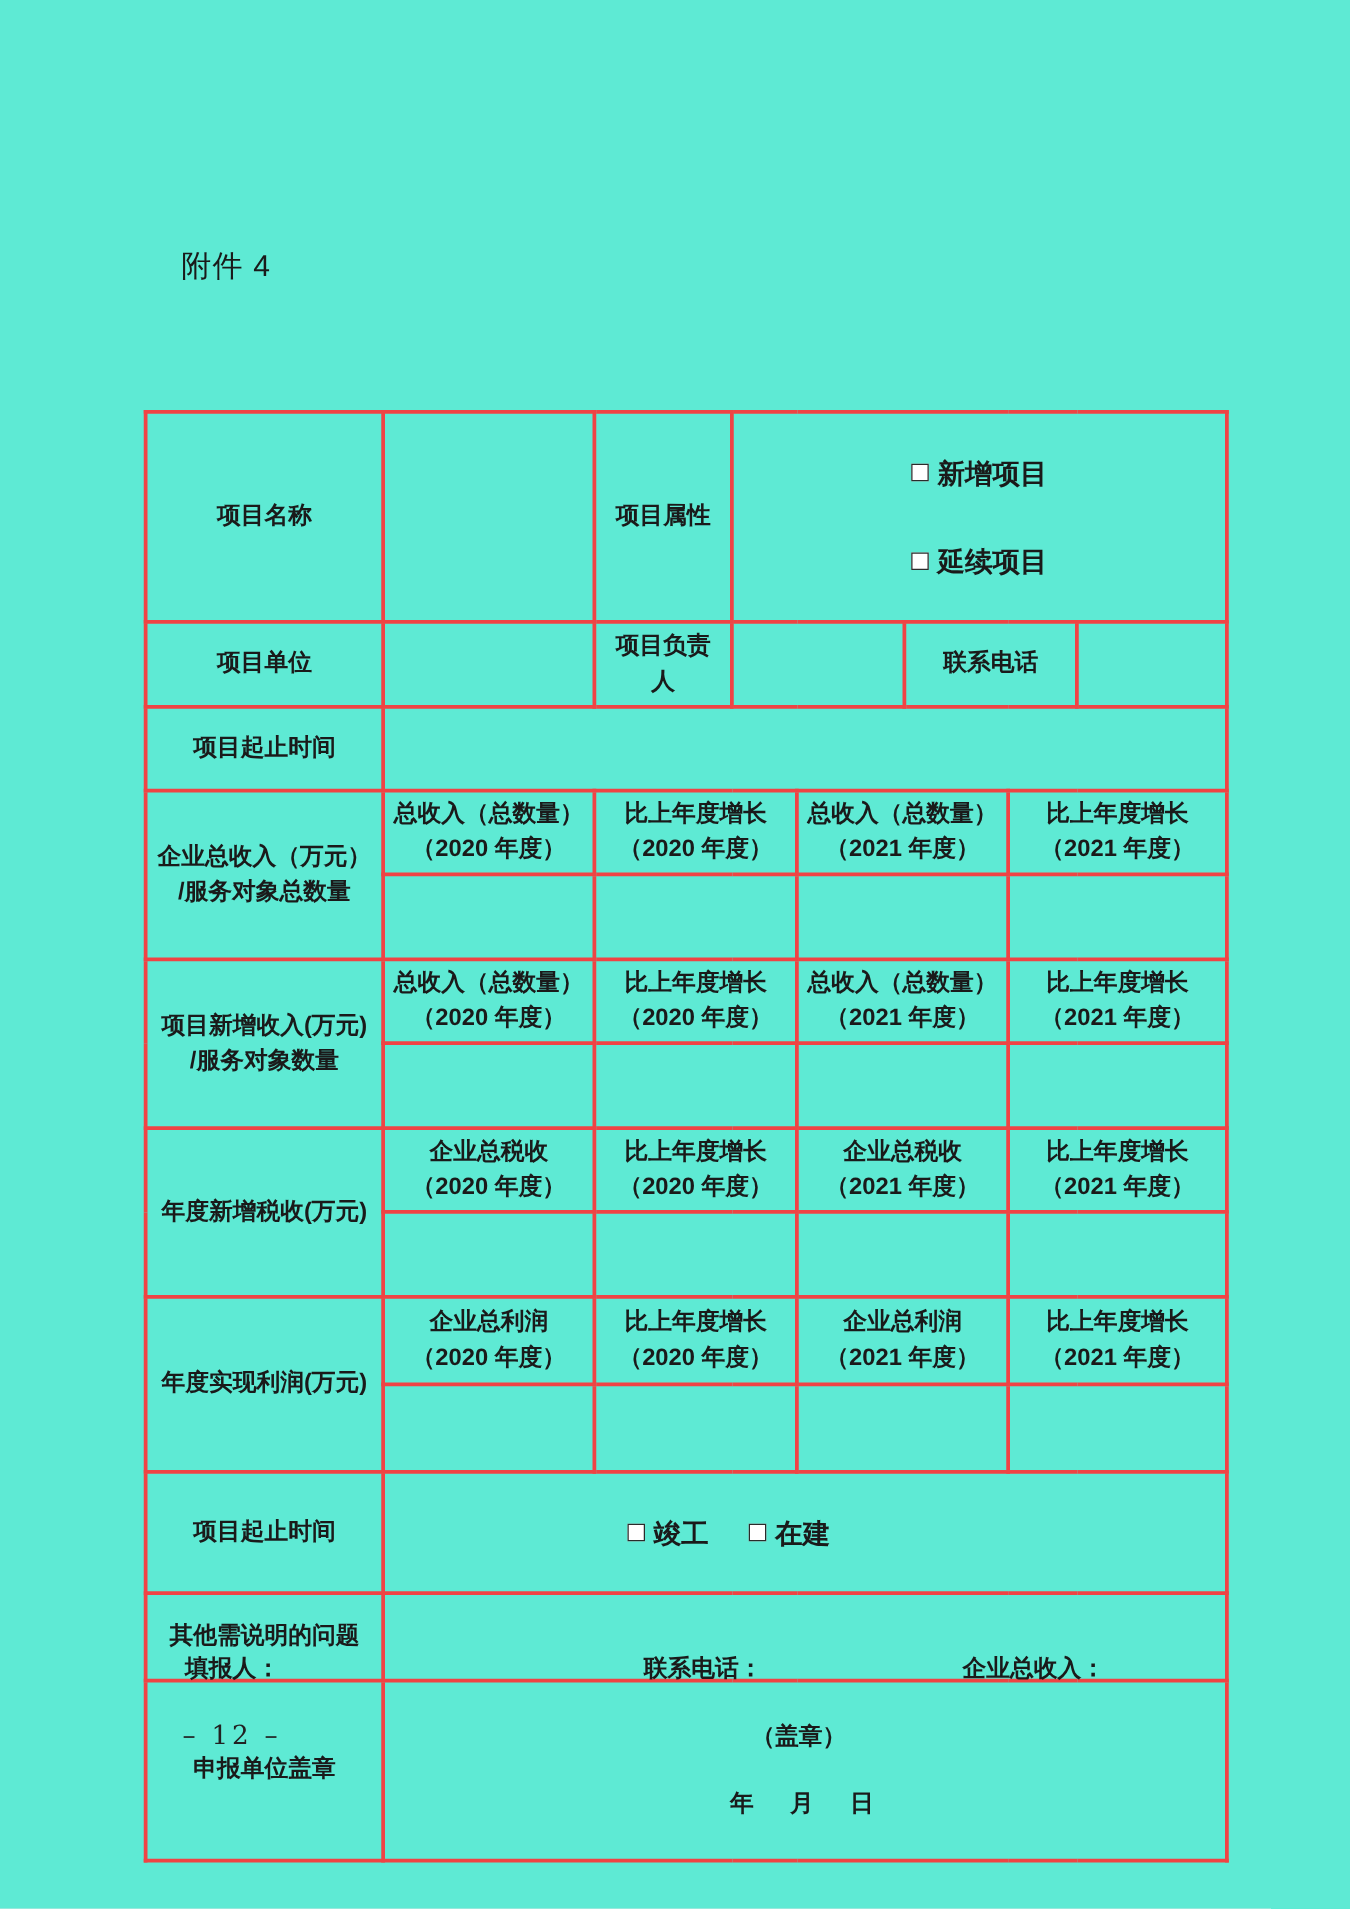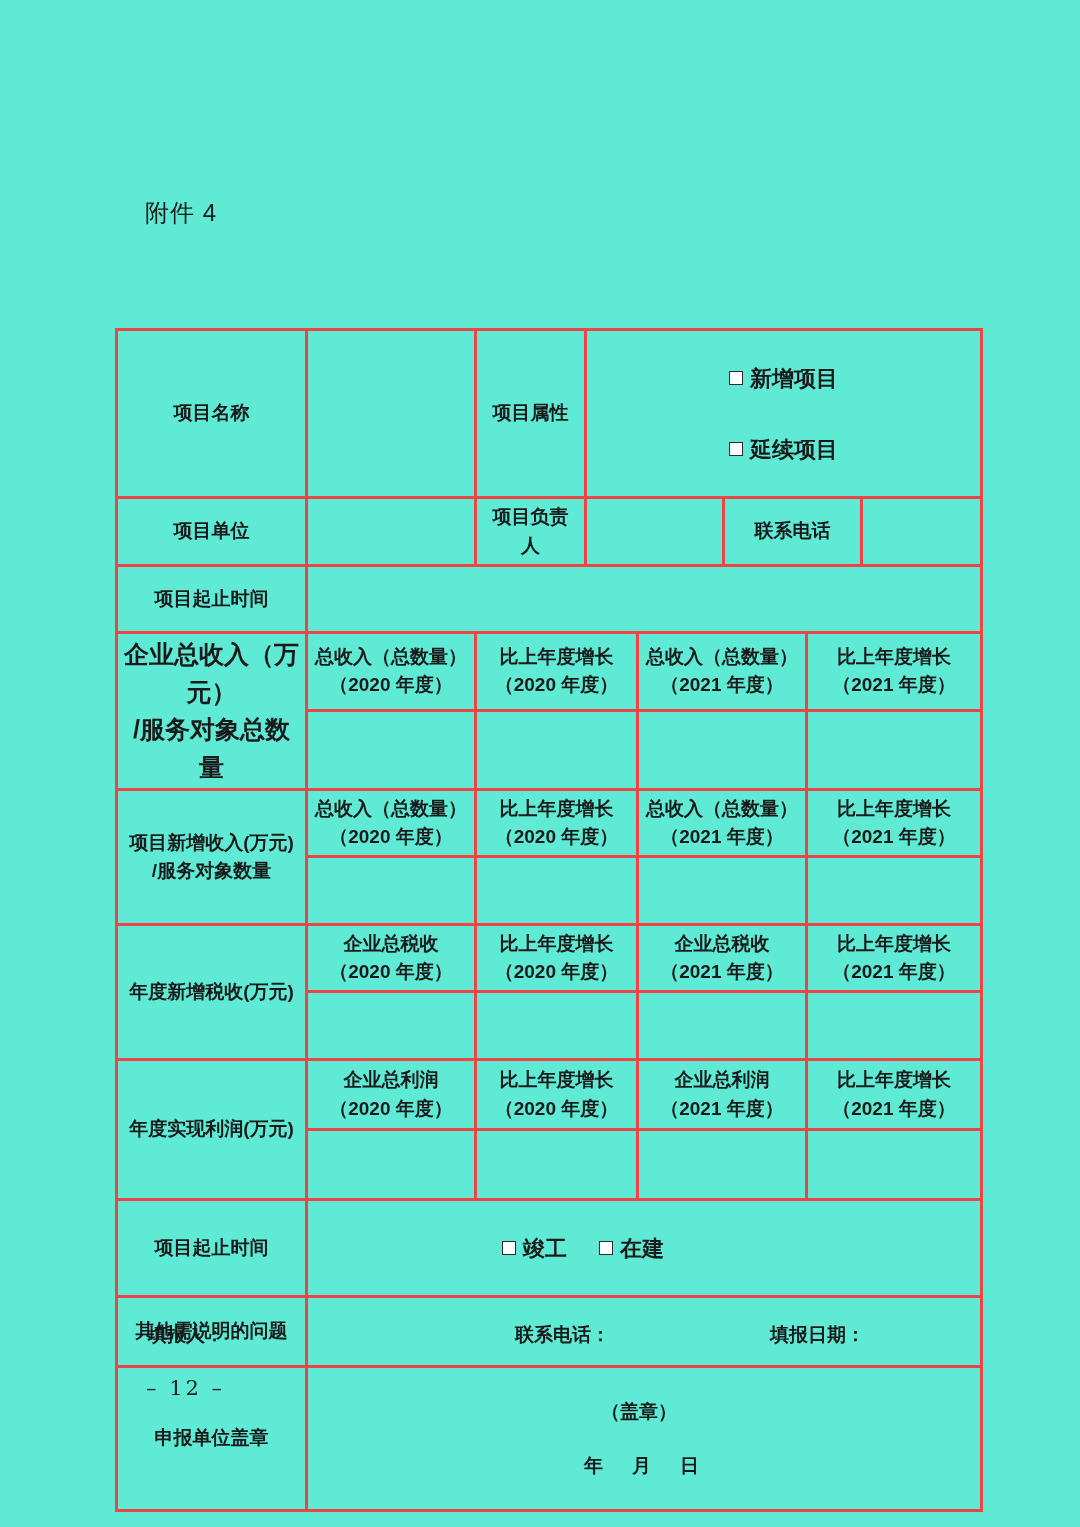--- a/index.html
+++ b/index.html
@@ -115,21 +115,21 @@
         <td colspan="2" class="lbl">联系电话</td>
         <td></td>
       </tr>
 
       <tr class="rh67 major">
         <td class="lbl">项目起止时间</td>
         <td colspan="7"></td>
       </tr>
 
       <tr class="rh67 major">
-        <td class="lbl" rowspan="2" style="font-size:25px">企业总收入（万元）
+        <td class="lbl" rowspan="2" style="font-size:19px">企业总收入（万元）
 /服务对象总数量</td>
         <td class="sub">总收入（总数量）
 （2020 年度）</td>
         <td class="sub" colspan="2">比上年度增长
 （2020 年度）</td>
         <td class="sub" colspan="2">总收入（总数量）
 （2021 年度）</td>
         <td class="sub" colspan="2">比上年度增长
 （2021 年度）</td>
       </tr>
@@ -223,18 +223,18 @@
           <div class="seal-date">年　月　日</div>
         </td>
       </tr>
 
     </tbody>
   </table>
 
   <div class="footer-line">
     <span class="f-preparer">填报人：</span>
     <span class="f-phone">联系电话：</span>
-    <span class="f-date">填报日期：</span>
+    <span class="f-date">企业总收入：</span>
   </div>
 
   <div class="pagenum">– 12 –</div>
 
 </div>
 
 </body></html>

